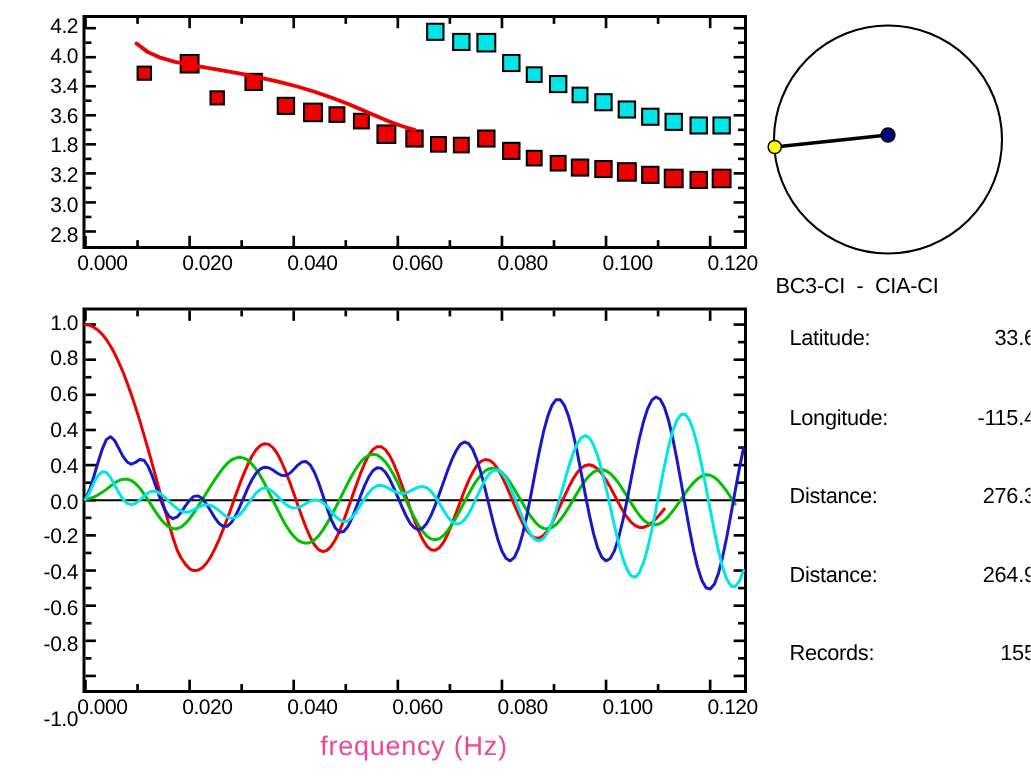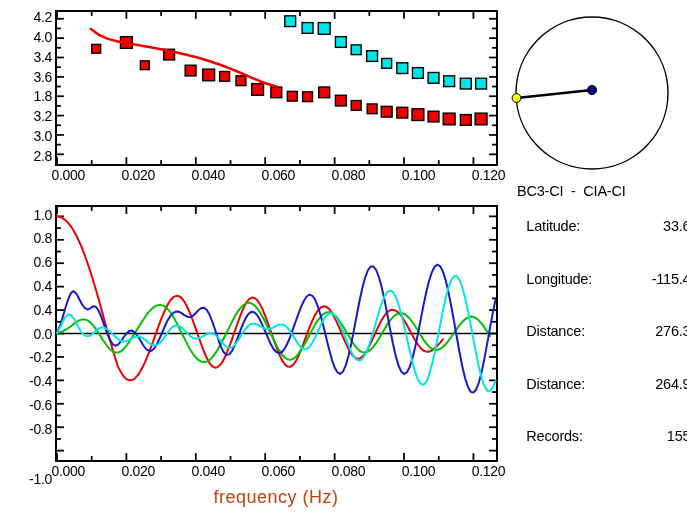--- a/index.html
+++ b/index.html
@@ -45,21 +45,21 @@
   }
   .tick-label.x {
     text-align: right;
   }
 
   
   .axis-title {
     position: absolute;
     font-family: "Liberation Sans", sans-serif;
     font-size: 18px;
-    color: #c2410c;
+    color: #ec4899;
     text-align: center;
     white-space: nowrap;
     letter-spacing: 0.5px;
   }
 
   
   #info-panel {
     position: absolute;
     left: 511px;
     top: 183px;

